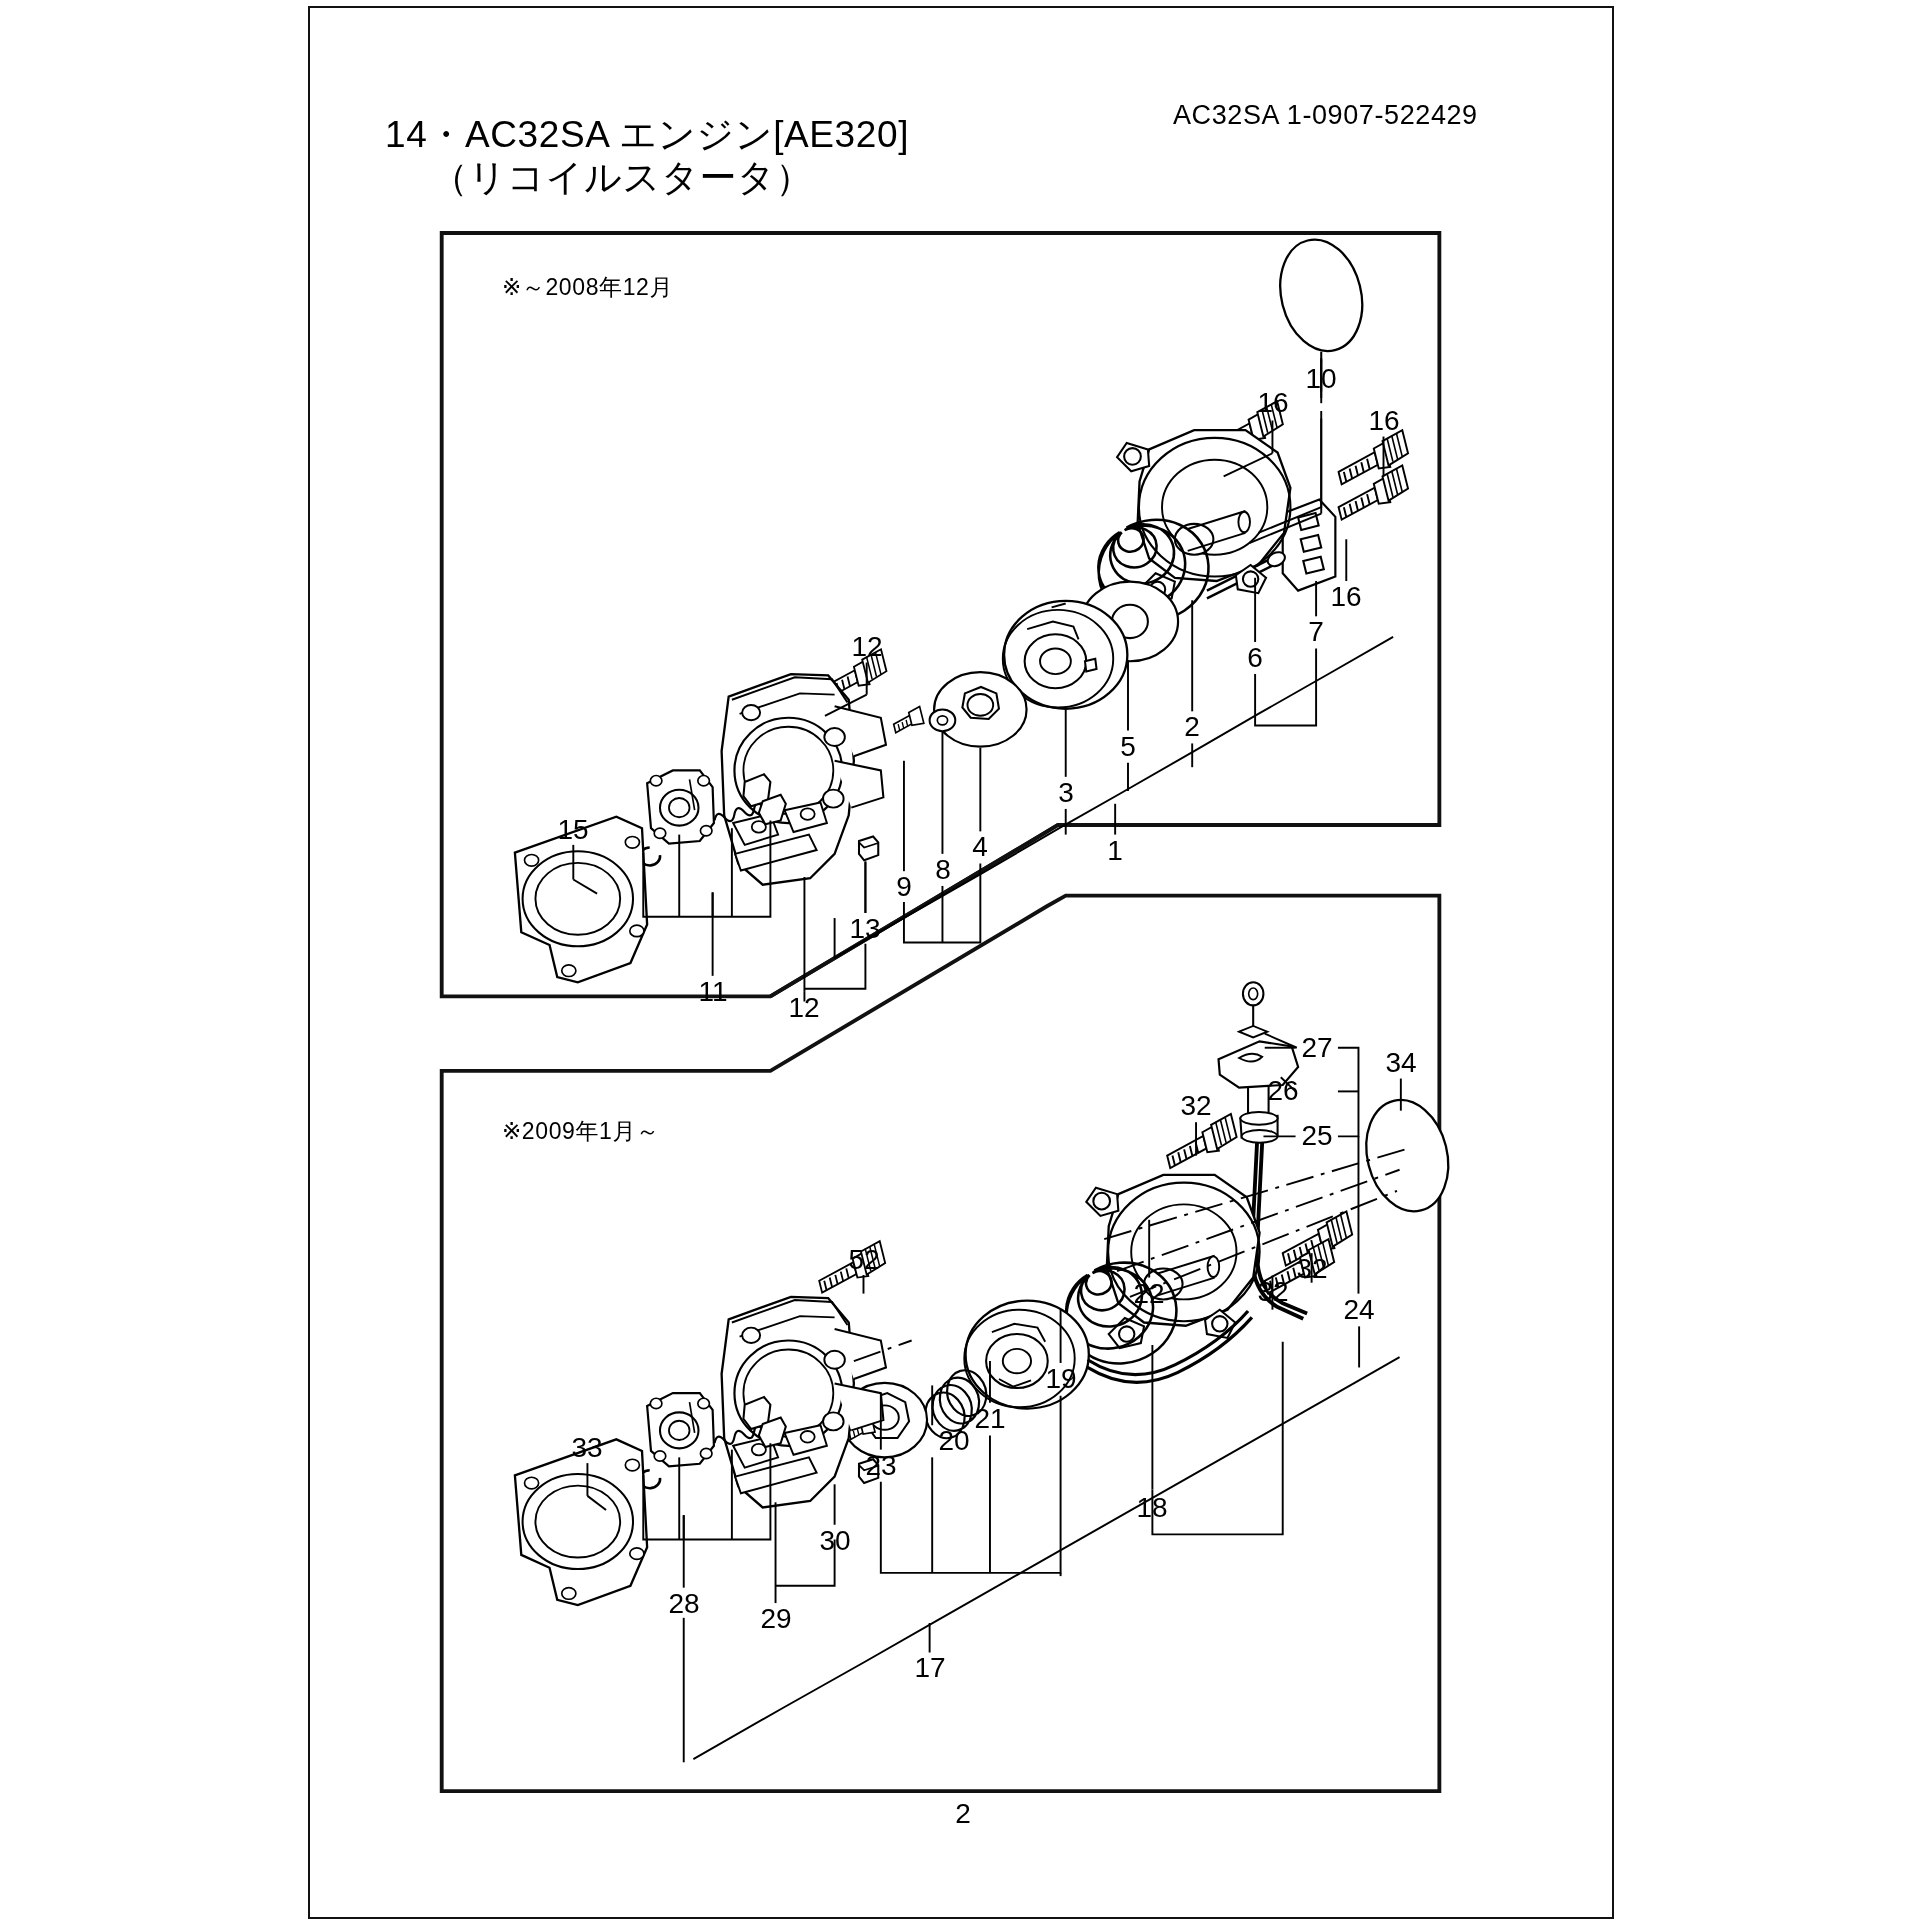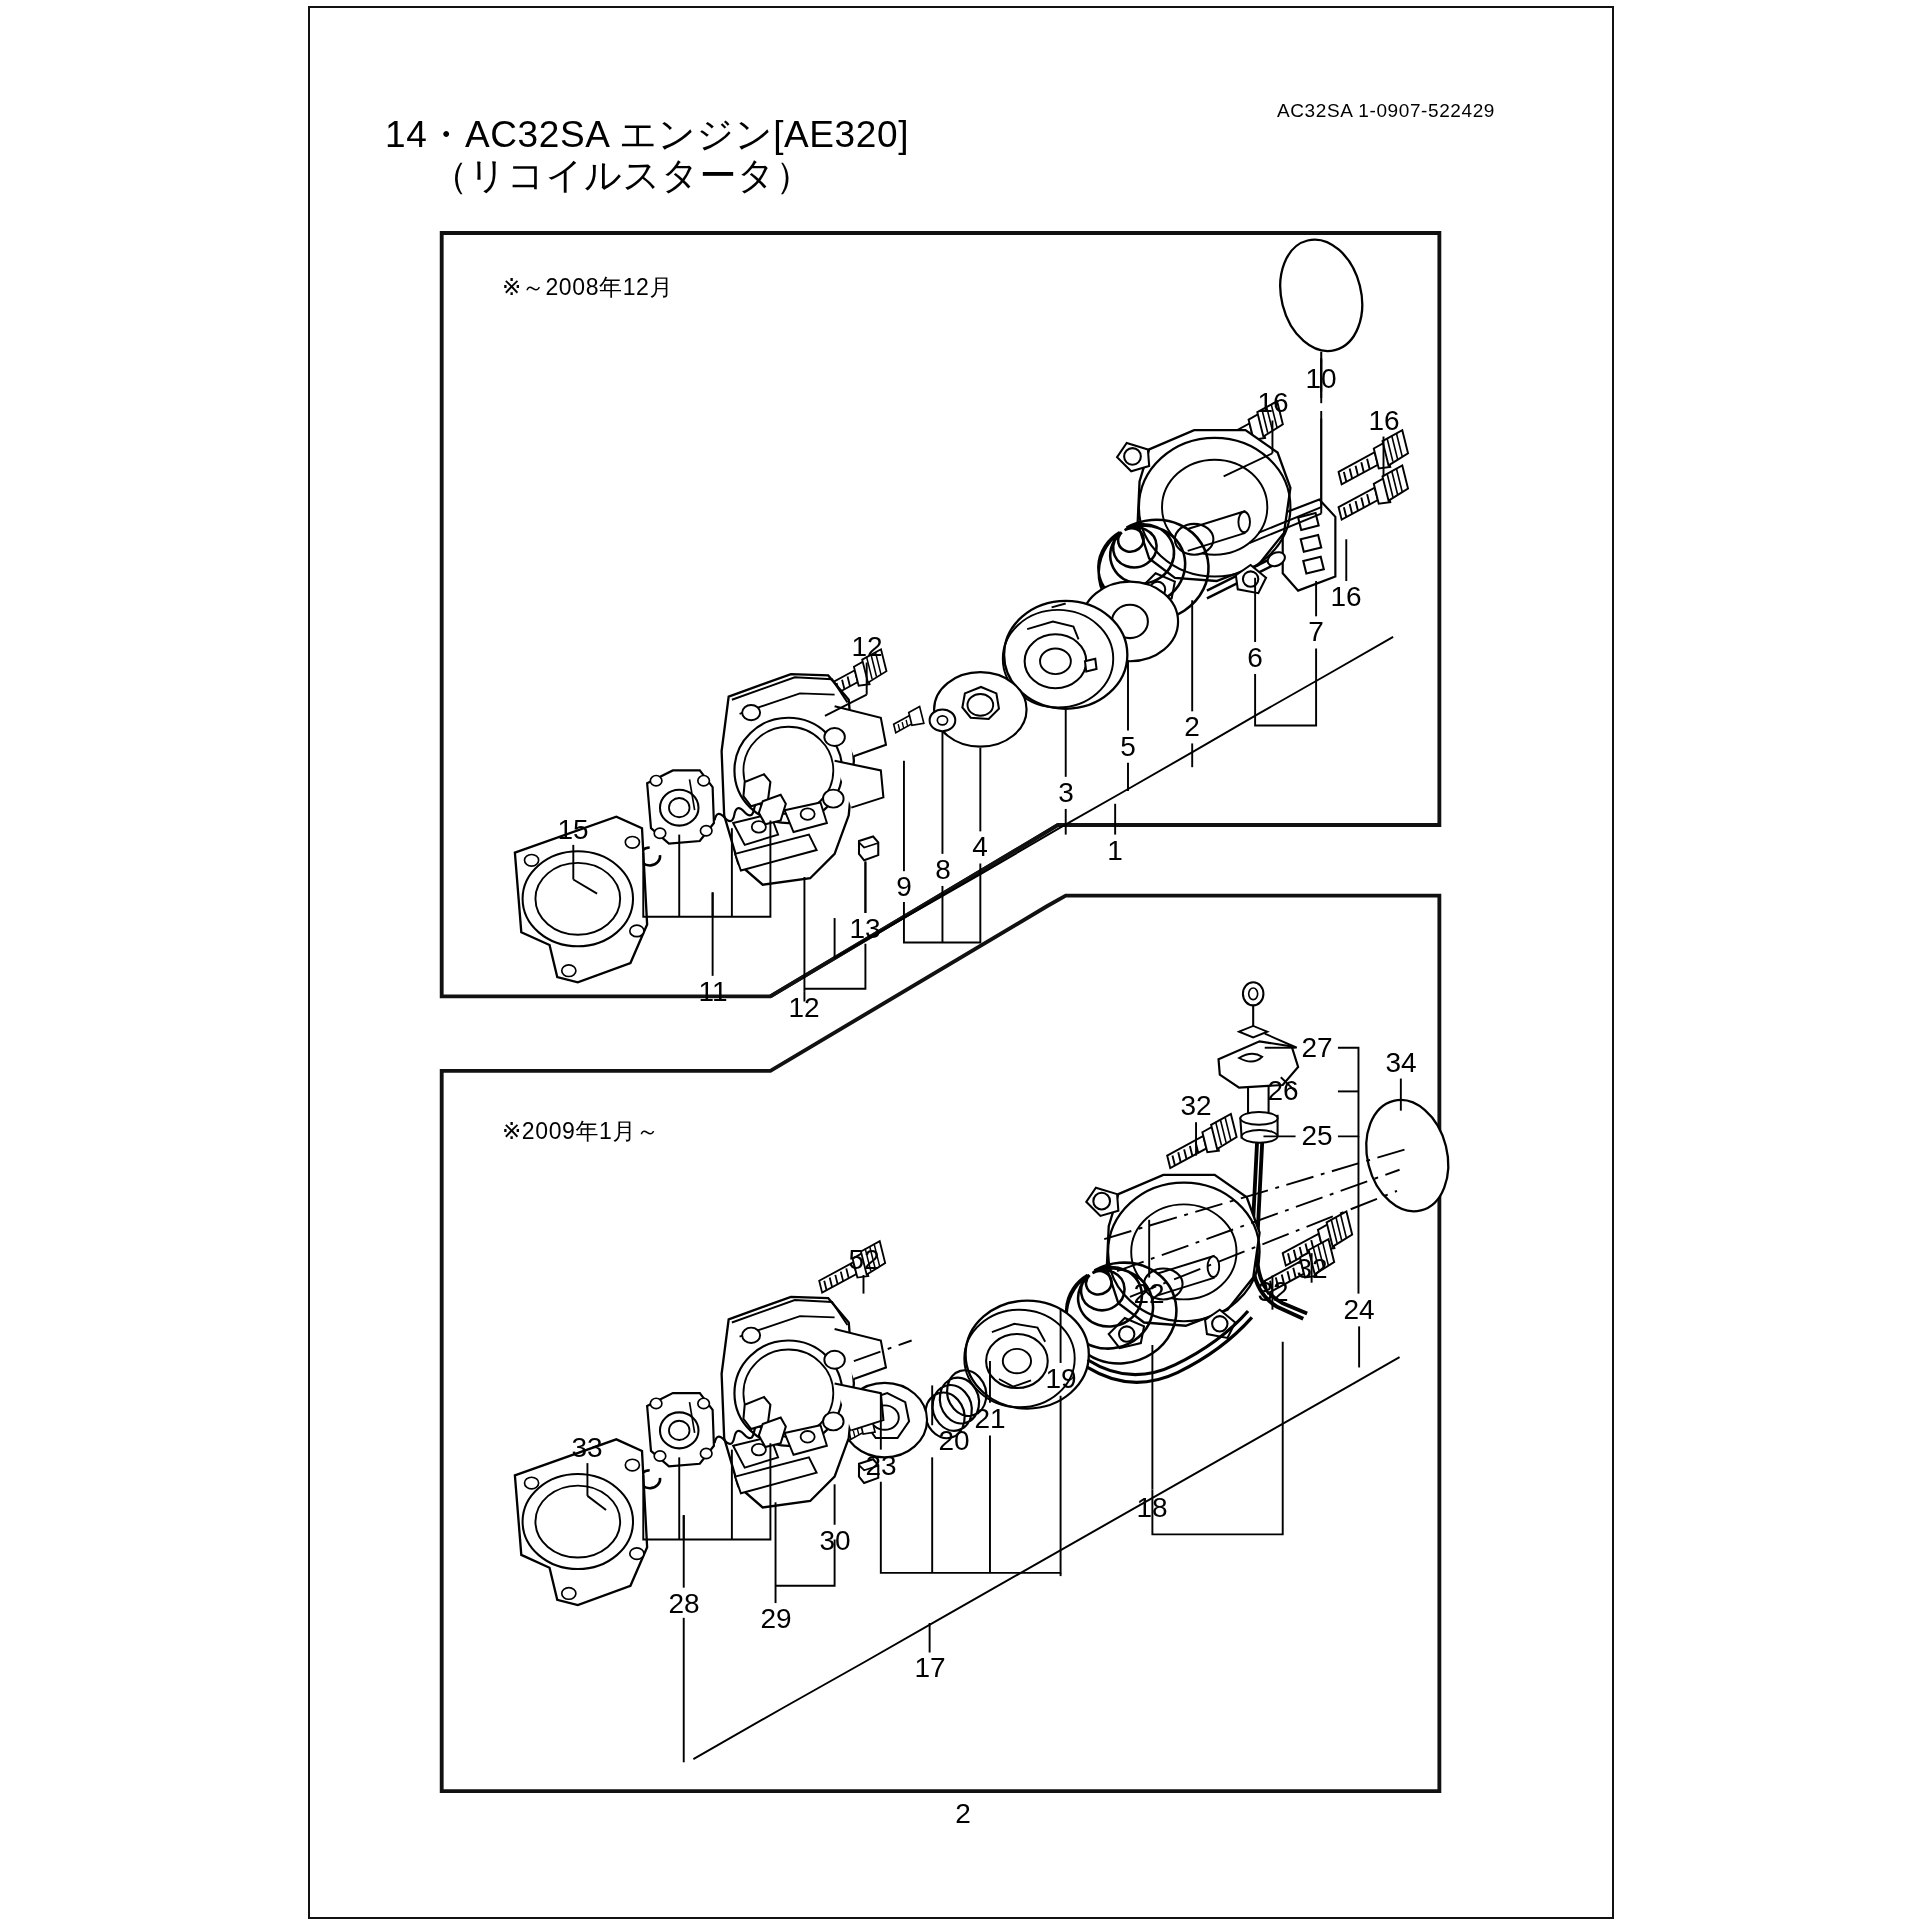--- a/index.html
+++ b/index.html
@@ -1,22 +1,22 @@
 <!DOCTYPE html>
 <html style="font-size:10.3px"><head>
 <meta charset="utf-8">
 <style>
   html,body{margin:0;padding:0;background:#ffffff;}
   body{width:1926px;height:1926px;font-family:"Liberation Sans","DejaVu Sans",sans-serif;color:#000;}
   #page{position:relative;width:1926px;height:1926px;overflow:hidden;background:#fff;border-radius:26px;}
   .page-border{position:absolute;left:308px;top:6.4px;width:1306px;height:1913px;border:2.6px solid #111;box-sizing:border-box;}
   .title-block{position:absolute;left:385px;top:116px;}
   .title-line1{font-size:37px;letter-spacing:0.6px;white-space:nowrap;line-height:1.05;}
-  .title-line2{font-size:37px;letter-spacing:0.6px;white-space:nowrap;margin-left:46px;line-height:1.25;font-family:Liberation Mono, monospace;}
-  .model-code{position:absolute;left:1277px;top:100px;font-size:19px;letter-spacing:0.6px;white-space:nowrap;}
+  .title-line2{font-size:37px;letter-spacing:0.6px;white-space:nowrap;margin-left:46px;line-height:1.25;}
+  .model-code{position:absolute;left:1173px;top:100px;font-size:27px;letter-spacing:0.6px;white-space:nowrap;}
   .page-no{position:absolute;left:0;top:1798px;width:1926px;text-align:center;font-size:28px;}
   .note{position:absolute;font-size:23px;white-space:nowrap;letter-spacing:0.6px;}
   .note-upper{left:502px;top:272px;}
   .note-lower{left:502px;top:1116px;}
   svg.layer{position:absolute;left:0;top:0;width:1926px;height:1926px;}
   .lbl{position:absolute;font-size:28px;font-weight:400;line-height:1;white-space:nowrap;
        transform:translate(-50%,-50%);letter-spacing:0px;}
 </style>
 </head>
 <body>

